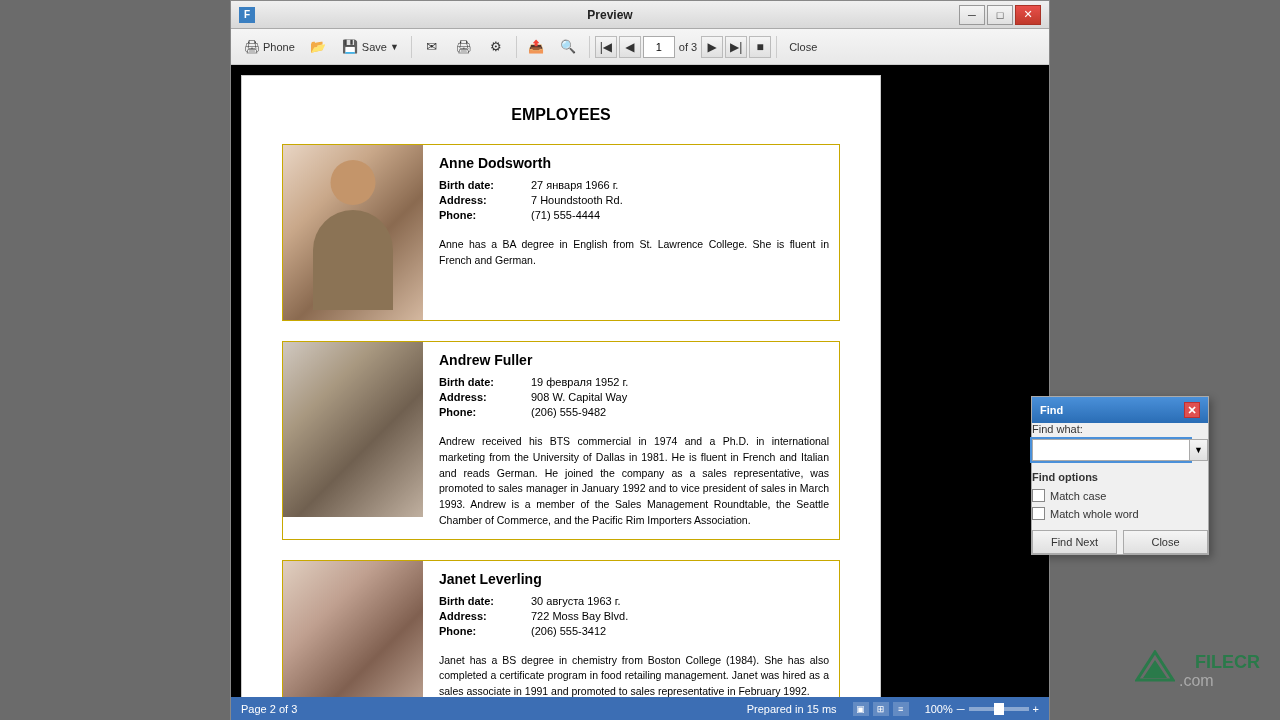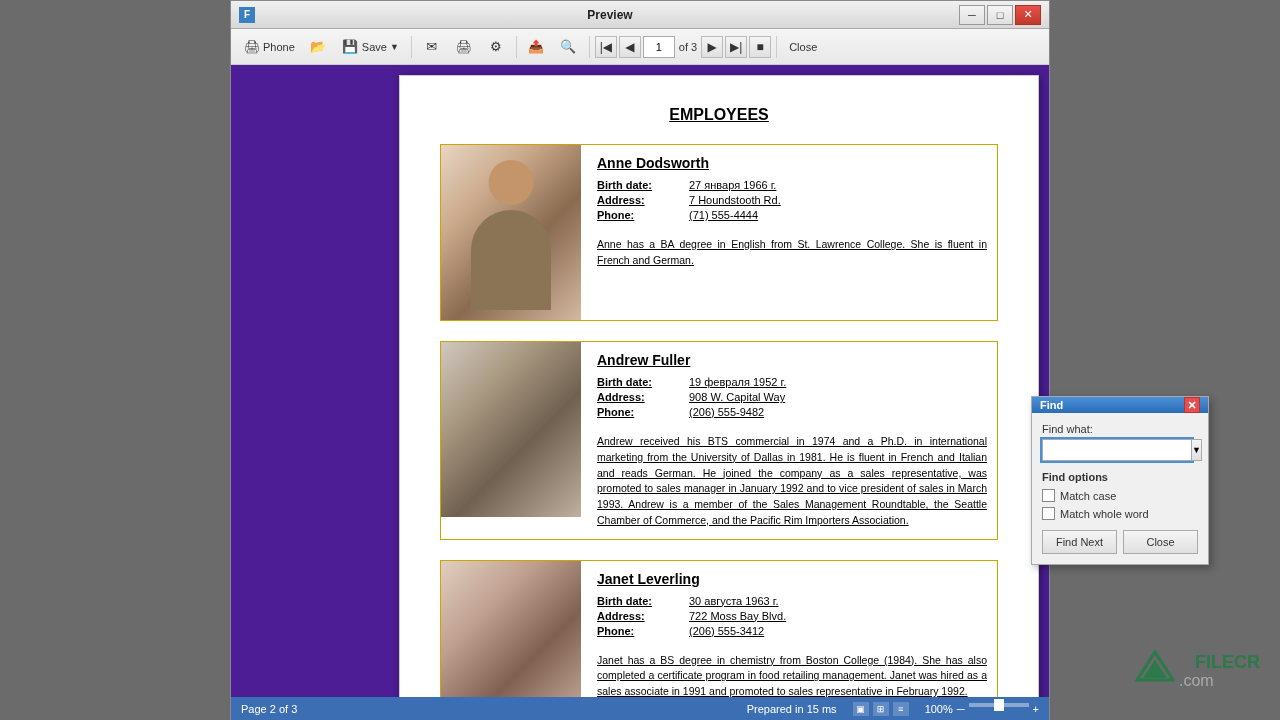--- a/index.html
+++ b/index.html
@@ -129,28 +129,27 @@
 
     
     .main-area {
       display: flex;
       height: calc(720px - 28px - 36px - 24px);
     }
 
     
     .preview-area {
       flex: 1;
-      background: #4c1d95;
+      background: #000000;
       overflow-y: scroll;
       overflow-x: hidden;
       padding: 10px;
       display: flex;
       flex-direction: column;
-      align-items: flex-end;
-      text-decoration: underline;
+      align-items: flex-start;
     }
     .preview-area::-webkit-scrollbar {
       width: 16px;
     }
     .preview-area::-webkit-scrollbar-track {
       background: #d0d0d0;
     }
     .preview-area::-webkit-scrollbar-thumb {
       background: #a0a0a0;
       border: 1px solid #888;
@@ -290,20 +289,21 @@
       height: 14px;
       background: rgba(255,255,255,0.2);
       display: flex;
       align-items: center;
       justify-content: center;
       font-size: 9px;
       color: white;
     }
     .zoom-controls {
       display: flex;
+      align-items: center;
       gap: 4px;
     }
     .zoom-slider {
       width: 60px;
       height: 4px;
       background: rgba(255,255,255,0.4);
       position: relative;
     }
     .zoom-slider-thumb {
       position: absolute;
@@ -323,42 +323,41 @@
       width: 178px;
       background: #f0f0f0;
       border: 1px solid #aaa;
       box-shadow: 3px 3px 8px rgba(0,0,0,0.3);
       font-size: 11px;
       z-index: 100;
     }
     .find-title-bar {
       background: linear-gradient(to bottom, #4a90d9, #2a6db5);
       color: white;
-      height: 16px;
+      height: 26px;
       display: flex;
       align-items: center;
       padding: 0 8px;
       font-size: 11px;
       font-weight: bold;
       justify-content: space-between;
     }
     .find-close-btn {
       width: 16px;
       height: 16px;
       background: #e05050;
       color: white;
       display: flex;
       align-items: center;
       justify-content: center;
       font-size: 11px;
       cursor: pointer;
       border: 1px solid #c03030;
     }
     .find-body {
-      padding: 10px;
     }
     .find-label {
       font-size: 11px;
       color: #333;
       margin-bottom: 4px;
     }
     .find-input-row {
       display: flex;
       align-items: center;
       margin-bottom: 10px;

